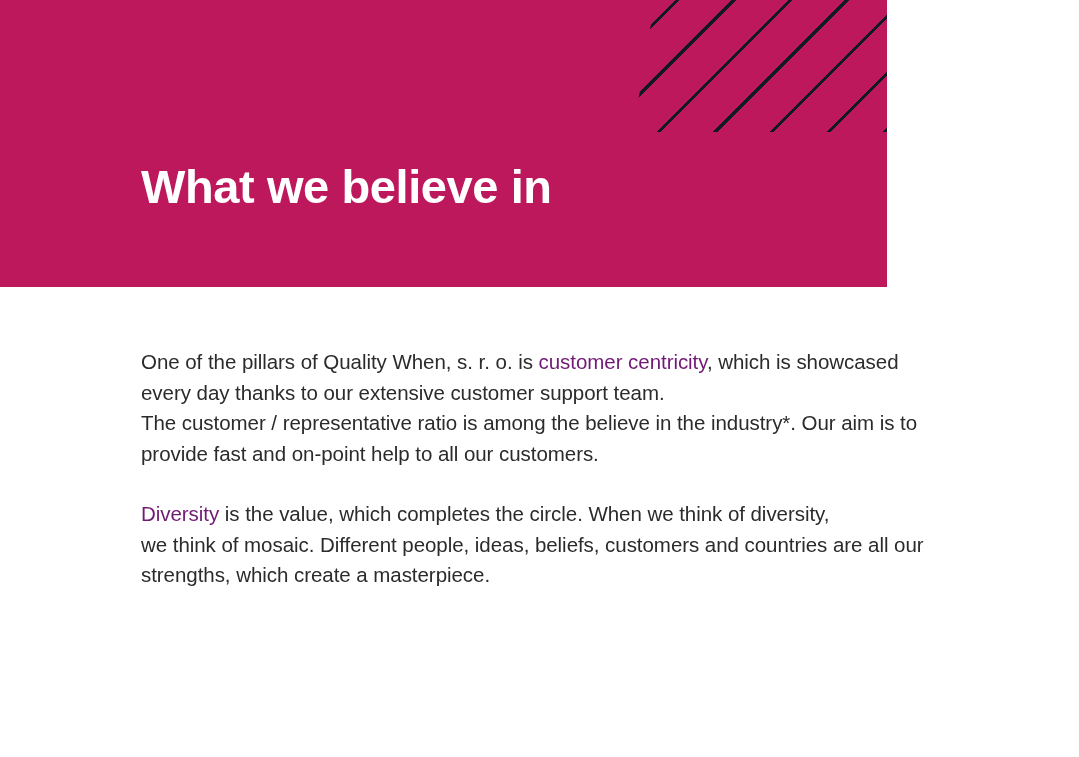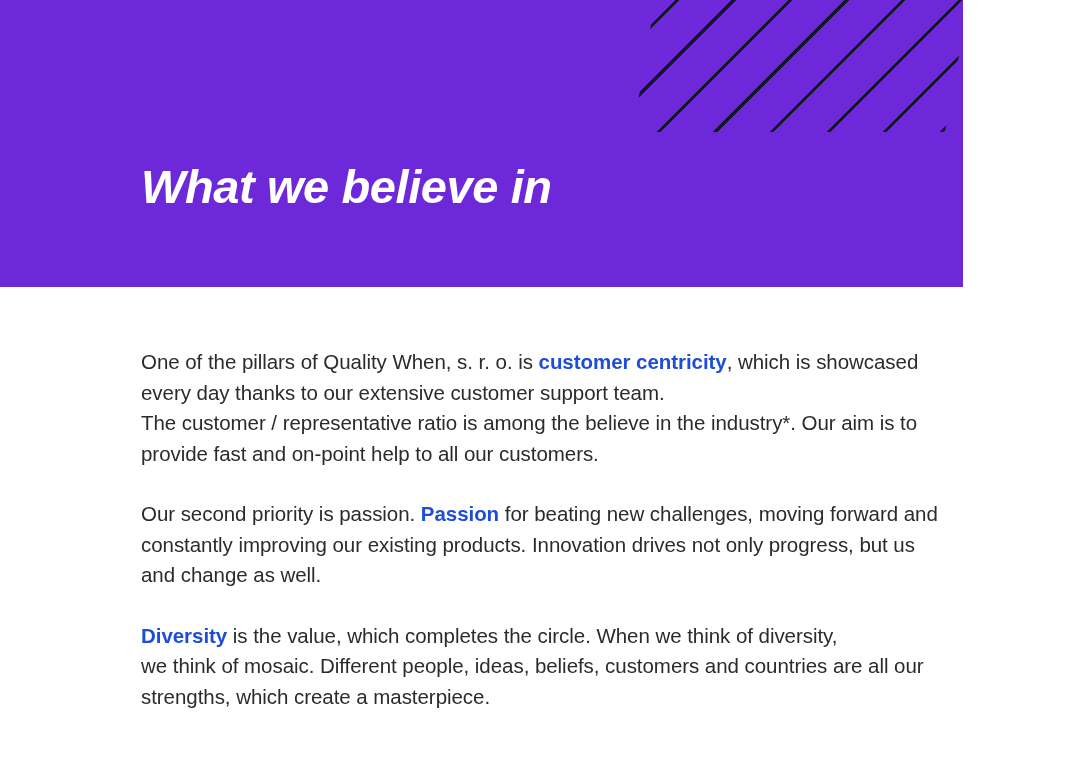--- a/index.html
+++ b/index.html
@@ -13,25 +13,24 @@
     height: 757px;
     background: #ffffff;
     font-family: "Liberation Sans", sans-serif;
     overflow: hidden;
     position: relative;
   }
 
   
   .hero {
     position: relative;
-    width: 963px;
+    width: 887px;
     height: 287px;
-    background: #6d28d9;
+    background: #be185d;
     overflow: hidden;
-    font-style: italic;
   }
 
   
   .stripe-block {
     position: absolute;
     top: -24px;
     left: 633px;
     width: 336px;
     height: 156px;
     overflow: hidden;
@@ -78,31 +77,30 @@
     margin: 0 0 30px 0;
     font-size: 20.5px;
     line-height: 30.5px;
     color: #2b2b2b;
     font-weight: 400;
     letter-spacing: -0.05px;
     max-width: 810px;
   }
   .para:last-child { margin-bottom: 0; }
   .para b, .para strong {
-    font-weight: 700;
-    color: #1d4ed8;
+    font-weight: 400;
+    color: #701a75;
   }
 </style>
 </head>
 <body>
 
 <section class="hero">
   <div class="stripe-block"></div>
   <h1 class="hero-title">What we believe in</h1>
 </section>
 
 <main class="content">
   <div id="paragraphs">
       <p class="para"><span>One of the pillars of Quality When, s. r. o. is </span><b>customer centricity</b><span>, which is showcased every day thanks to our extensive customer support team.</span><br><span>The customer / representative ratio is among the believe in the industry*. Our aim is to provide fast and on-point help to all our customers.</span></p>
-      <p class="para"><span>Our second priority is passion. </span><b>Passion</b><span> for beating new challenges, moving forward and constantly improving our existing products. Innovation drives not only progress, but us and change as well.</span></p>
       <p class="para"><b>Diversity</b><span> is the value, which completes the circle. When we think of diversity,</span><br><span>we think of mosaic. Different people, ideas, beliefs, customers and countries are all our strengths, which create a masterpiece.</span></p>
     </div>
 </main>
 
 </body></html>

